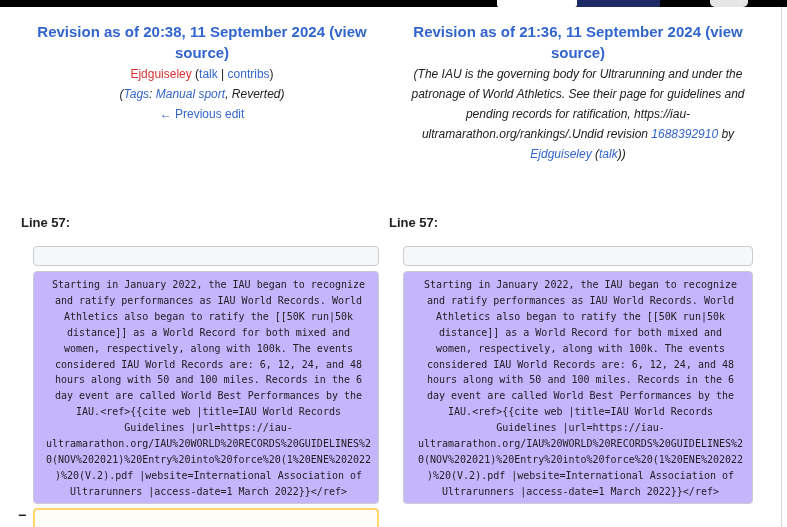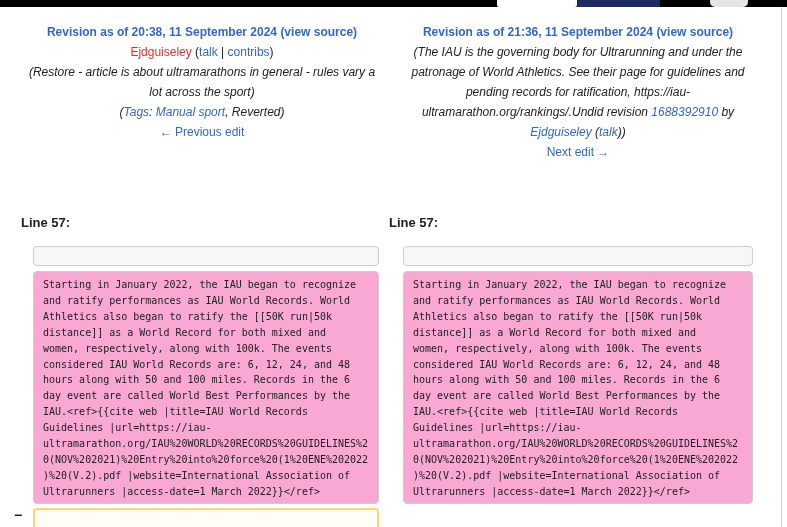--- a/index.html
+++ b/index.html
@@ -1,51 +1,51 @@
 <!DOCTYPE html>
 <html><head>
 <meta charset="utf-8">
 <style>
   * { margin:0; padding:0; box-sizing:border-box; }
   html,body { width:787px; height:527px; overflow:hidden; background:#ffffff;
               font-family:"Liberation Sans", sans-serif; color:#202122; }
-  .abs { position:absolute; }
+  .abs { position:absolute;text-align:center; }
 
   
   #topbar { left:0; top:0; width:787px; height:7px; background:#000; }
   #topbar-input  { left:497px; top:0; width:80px; height:7px; background:#ffffff;
                    border-radius:0 0 2px 2px; }
   #topbar-button { left:577px; top:0; width:83px; height:7px; background:#1c2b63; }
   #topbar-pill   { left:710px; top:0; width:38px; height:7px; background:#e6e6e6;
                    border-radius:0 0 5px 5px; }
   #window-edge   { left:781px; top:7px; width:1px; height:520px; background:#d4d4d4; }
 
   
   .rev-header { top:22px; text-align:center; line-height:20px; font-size:12px; }
   #left-header  { left:21px;  width:362px; }
   #right-header { left:395px; width:366px; }
-  .rev-title { font-size:12px; font-weight:bold; color:#3366cc;margin-top:28px; }
+  .rev-title { font-size:15px; font-weight:bold; color:#3366cc;margin-top:28px; }
   .link  { color:#3366cc; text-decoration:none; cursor:pointer;margin-top:40px; }
   .redlink { color:#d73333; text-decoration:none; cursor:pointer; }
   .summary { font-style:italic; color:#202122; }
   .summary .link { }
   .nav-link { color:#3366cc; cursor:pointer; }
 
   
   .line-heading { top:215px; font-weight:bold; font-size:13px; }
   #left-line-heading  { left:21px; }
   #right-line-heading { left:389px; }
 
   
   .ctx-empty { top:246px; height:20px; background:#f6f7f8;
                border:1px solid #c9cdd3; border-radius:4px; }
   #left-ctx-empty  { left:33px;  width:346px; }
   #right-ctx-empty { left:403px; width:350px; }
 
-  .ctx-box { top:271px; height:233px; background:#f9a8d4;
+  .ctx-box { top:271px; height:233px; background:#c4b5fd;
              border:1px solid #c9cdd3; border-radius:4px;
              padding:5px 4px 15px 9px;
              font-family:"DejaVu Sans Mono", monospace;
              font-size:10px; line-height:15.9px;
              white-space:pre; overflow:hidden; color:#202122; }
   #left-ctx-box  { left:33px;  width:346px; }
   #right-ctx-box { left:403px; width:350px; }
 
   #deleted-marker { left:14px; top:507px; width:16px; font-weight:bold;
                     font-size:14px; color:#202122; }
@@ -62,38 +62,34 @@
 </div>
 <div class="abs" id="window-edge"></div>
 
 <div class="abs rev-header" id="left-header">
   <div>
     <span class="rev-title">Revision as of 20:38, 11 September 2024 </span><span class="rev-title">(view source)</span>
   </div>
   <div>
     <span class="redlink">Ejdguiseley</span><span> (</span><span class="link">talk</span><span> | </span><span class="link">contribs</span><span>)</span>
   </div>
-  <div class="summary">(Restore - article is about ultramarathons in general - rules vary a lot across the sport)</div>
   <div class="summary">
     <span>(</span><span class="link">Tags</span><span>: </span><span class="link">Manual sport</span><span>, Reverted)</span>
   </div>
   <div>
     <span class="nav-link">← Previous edit</span>
   </div>
 </div>
 
 <div class="abs rev-header" id="right-header">
   <div>
     <span class="rev-title">Revision as of 21:36, 11 September 2024 </span><span class="rev-title">(view source)</span>
   </div>
   <div class="summary">
     <span>(The IAU is the governing body for Ultrarunning and under the patronage of World Athletics. See their page for guidelines and pending records for ratification, https://iau-ultramarathon.org/rankings/.Undid revision </span><span class="link">1688392910</span><span> by </span><span class="link">Ejdguiseley</span><span> (</span><span class="link">talk</span><span>))</span>
-  </div>
-  <div>
-    <span class="nav-link">Next edit →</span>
   </div>
 </div>
 
 <div class="abs line-heading" id="left-line-heading">Line 57:</div>
 <div class="abs line-heading" id="right-line-heading">Line 57:</div>
 
 <div class="abs ctx-empty" id="left-ctx-empty"></div>
 <div class="abs ctx-empty" id="right-ctx-empty"></div>
 
 <div class="abs ctx-box" id="left-ctx-box">Starting in January 2022, the IAU began to recognize

